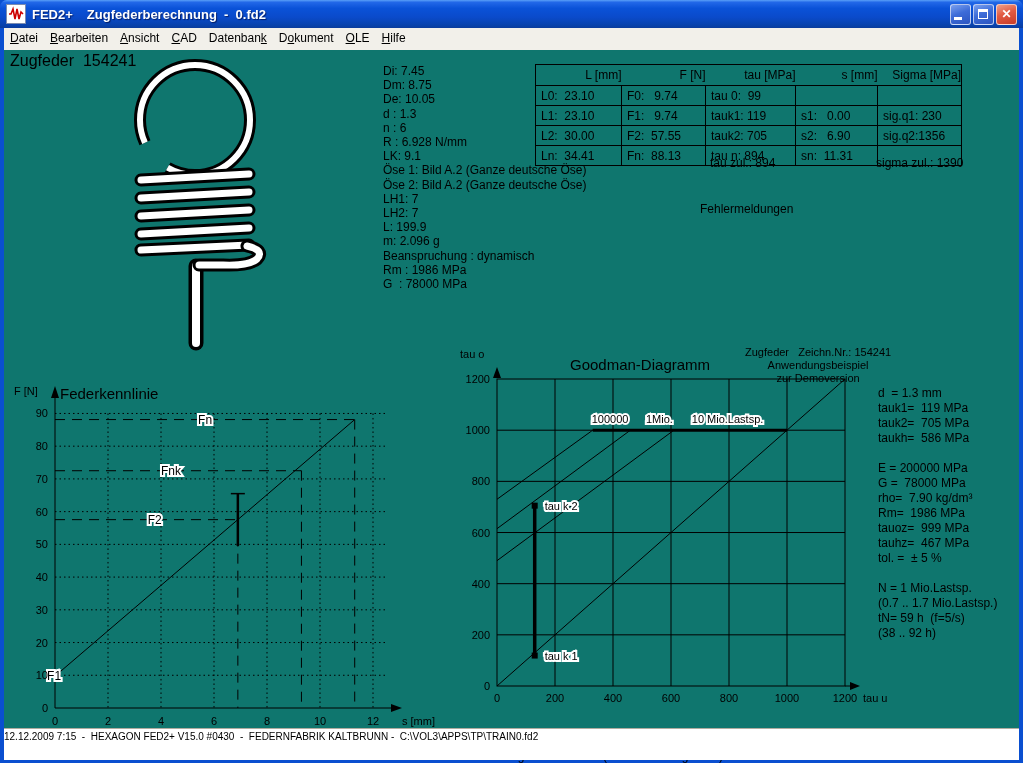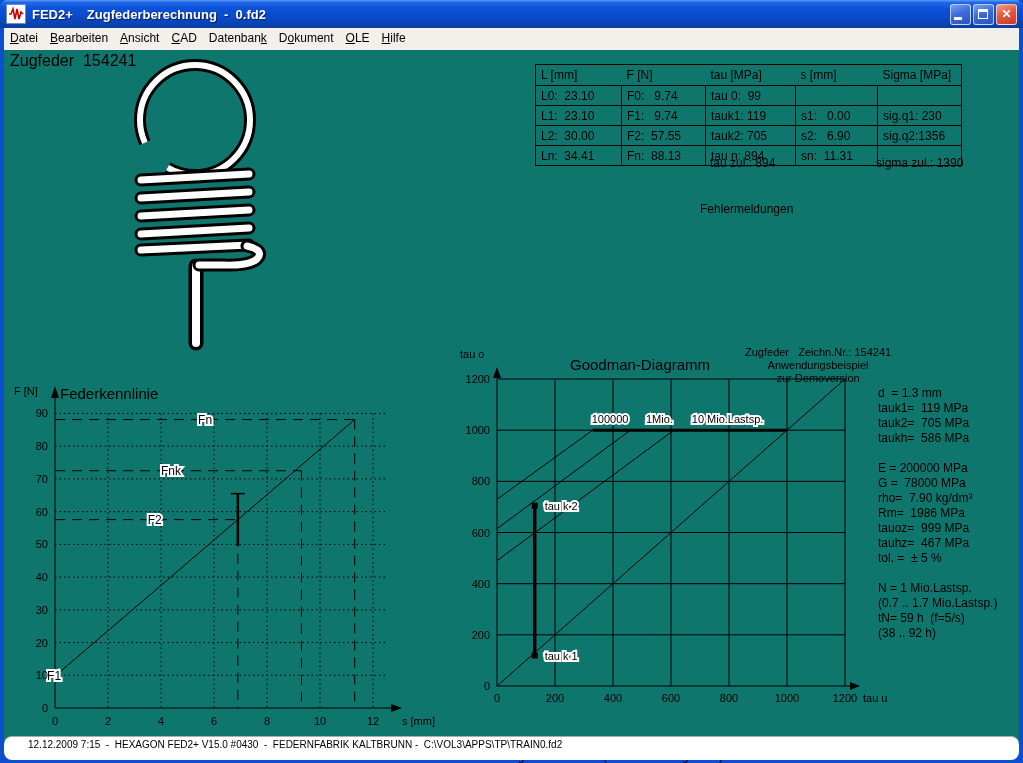--- a/index.html
+++ b/index.html
@@ -32,27 +32,27 @@
   .abs{position:absolute;}
   .heading{font-size:16px;color:#000;white-space:pre;}
   .textblock{font-size:12px;line-height:14.2px;color:#000;white-space:pre;}
   .tb15{line-height:15px;}
   .small{font-size:11px;line-height:13px;}
   
   table.results{border-collapse:collapse;table-layout:fixed;font-size:12px;}
   table.results th,table.results td{white-space:pre;overflow:hidden;padding:0 0 0 5px;text-align:left;
     font-weight:normal;color:#000;}
   table.results{border:1px solid #000;}
-  table.results th{height:20px;border-bottom:1px solid #000;}
+  table.results th{height:20px;border-bottom:1px solid #000;text-align:right;}
   table.results td{height:19px;border:1px solid #000;}
   
   svg text{font-family:"Liberation Sans",sans-serif;fill:#000;}
-  .statusbar{position:absolute;left:4px;right:4px;bottom:3px;height:24px;background:#fff;
-    border-top:1px solid #B0ACA0;font-size:10px;color:#000;line-height:15px;padding-left:24px;
-    white-space:pre;overflow:hidden;box-sizing:border-box;border-radius:8px;}
+  .statusbar{position:absolute;left:4px;right:4px;bottom:3px;height:32px;background:#fff;
+    border-top:1px solid #B0ACA0;font-size:10px;color:#000;line-height:15px;
+    white-space:pre;overflow:hidden;box-sizing:border-box;}
 </style>
 </head>
 <body>
 
 <div class="window">
 
   <div class="titlebar">
     <div class="app-icon">
       <svg width="16" height="16" viewBox="0 0 16 16">
         <polyline points="1,8 3,8 5,3 7,13 9,3 11,13 13,6 15,8" fill="none" stroke="#CC0000" stroke-width="1.6"></polyline>
@@ -104,20 +104,36 @@
           <line x1="46" y1="200" x2="154" y2="195" stroke="#fff" stroke-width="7"></line>
       </g>
 
       <path d="M 101 216 L 101 293" fill="none" stroke="#000" stroke-width="15" stroke-linecap="round"></path>
       <path d="M 101 216 L 101 293" fill="none" stroke="#fff" stroke-width="8" stroke-linecap="round"></path>
 
       <path d="M 152 196 Q 170 200 162 209 Q 154 216 128 215 L 104 215" fill="none" stroke="#000" stroke-width="13" stroke-linecap="round"></path>
       <path d="M 152 196 Q 170 200 162 209 Q 154 216 128 215 L 104 215" fill="none" stroke="#fff" stroke-width="7" stroke-linecap="round"></path>
     </svg>
 
+    <div class="abs textblock" style="left:379px;top:14px;">Di: 7.45
+Dm: 8.75
+De: 10.05
+d : 1.3
+n : 6
+R : 6.928 N/mm
+LK: 9.1
+Öse 1: Bild A.2 (Ganze deutsche Öse)
+Öse 2: Bild A.2 (Ganze deutsche Öse)
+LH1: 7
+LH2: 7
+L: 199.9
+m: 2.096 g
+Beanspruchung : dynamisch
+Rm : 1986 MPa
+G  : 78000 MPa</div>
 
     <table class="results abs" style="left:531px;top:14px;width:426px;">
       <colgroup>
           <col style="width:86px">
           <col style="width:84px">
           <col style="width:90px">
           <col style="width:82px">
           <col style="width:84px">
         </colgroup>
       <thead id="results-head">

